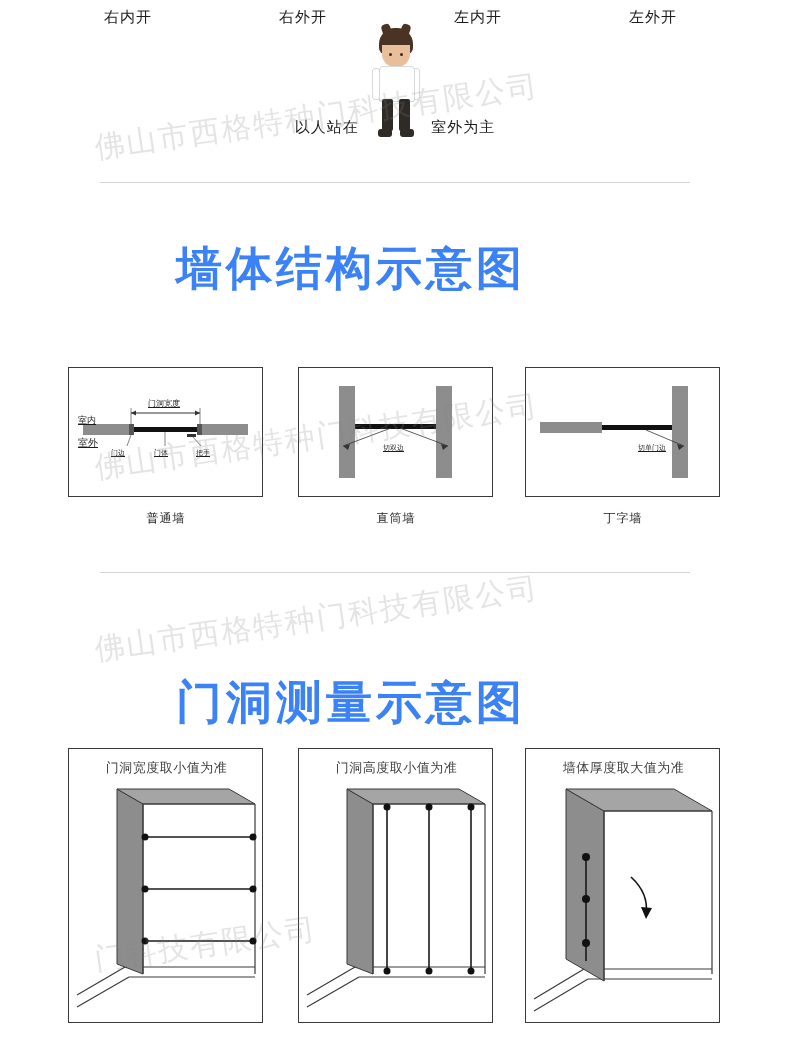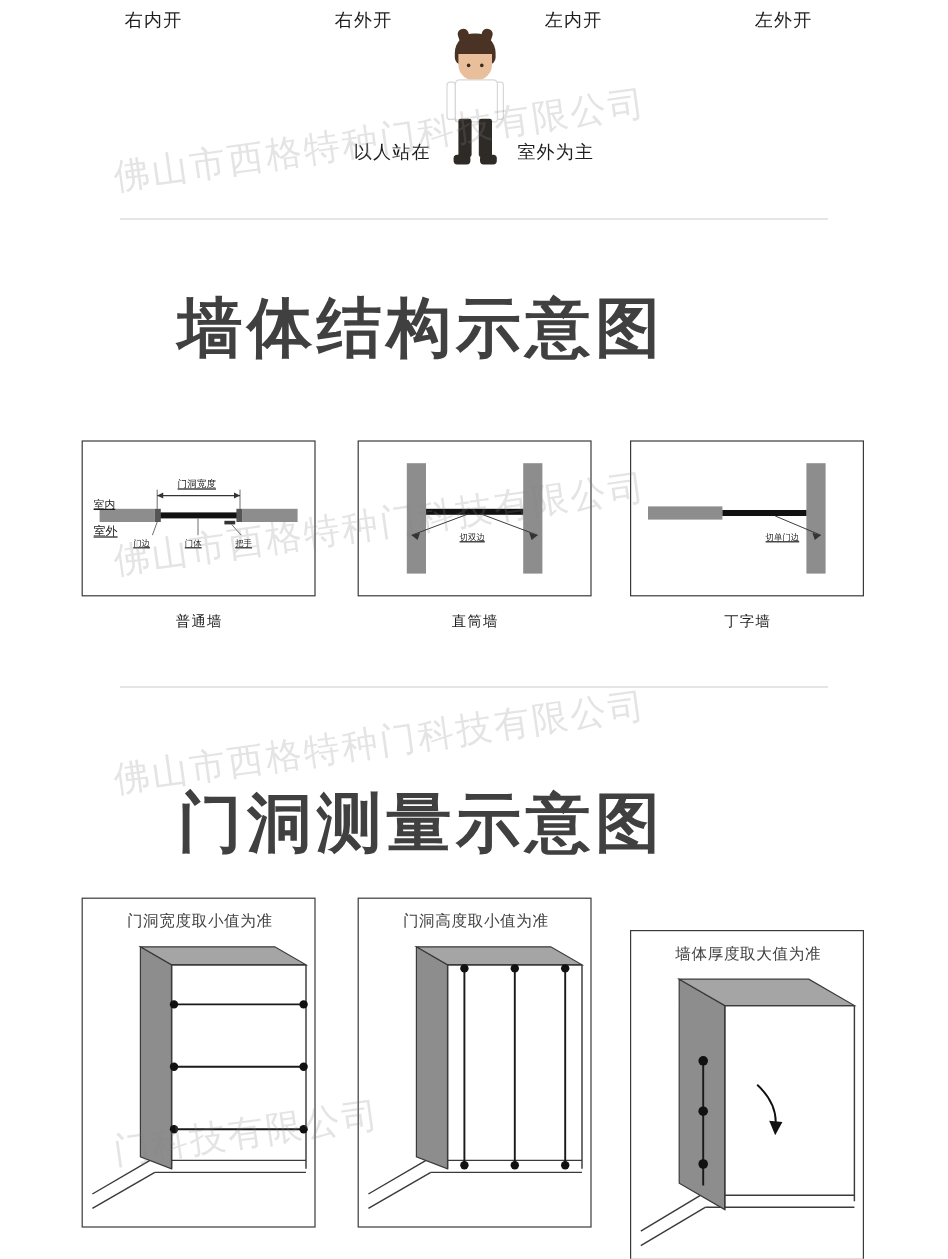--- a/index.html
+++ b/index.html
@@ -148,27 +148,27 @@
   }
   .divider.d1 { top: 182px; }
   .divider.d2 { top: 572px; }
 
   
   .section-title {
     position: absolute;
     left: 0;
     width: 702px;
     text-align: center;
-    font-size: 54px;
+    font-size: 46px;
     font-weight: bold;
-    color: #404040;
+    color: #3b82f6;
     letter-spacing: 4px;
   }
   .section-title.t1 { top: 238px; }
-  .section-title.t2 { top: 650px; }
+  .section-title.t2 { top: 672px; }
 
   
   .panel {
     position: absolute;
     border: 1px solid #3a3a3a;
     background: #ffffff;
     box-sizing: border-box;
   }
   .panel-caption {
     position: absolute;
@@ -194,21 +194,21 @@
     color: #1c1c1c;
     white-space: nowrap;
     transform-origin: center;
     text-decoration: underline;
   }
 
   
   .measpanel { width: 195px; height: 275px; top: 748px; }
   .measpanel.m0 { left: 68px; }
   .measpanel.m1 { left: 298px; }
-  .measpanel.m2 { left: 525px; margin-top: 27px; }
+  .measpanel.m2 { left: 525px; }
 
   .meas-title {
     position: absolute;
     top: 10px;
     left: 0;
     width: 195px;
     text-align: center;
     font-size: 13px;
     color: #404040;
     letter-spacing: 0.5px;

